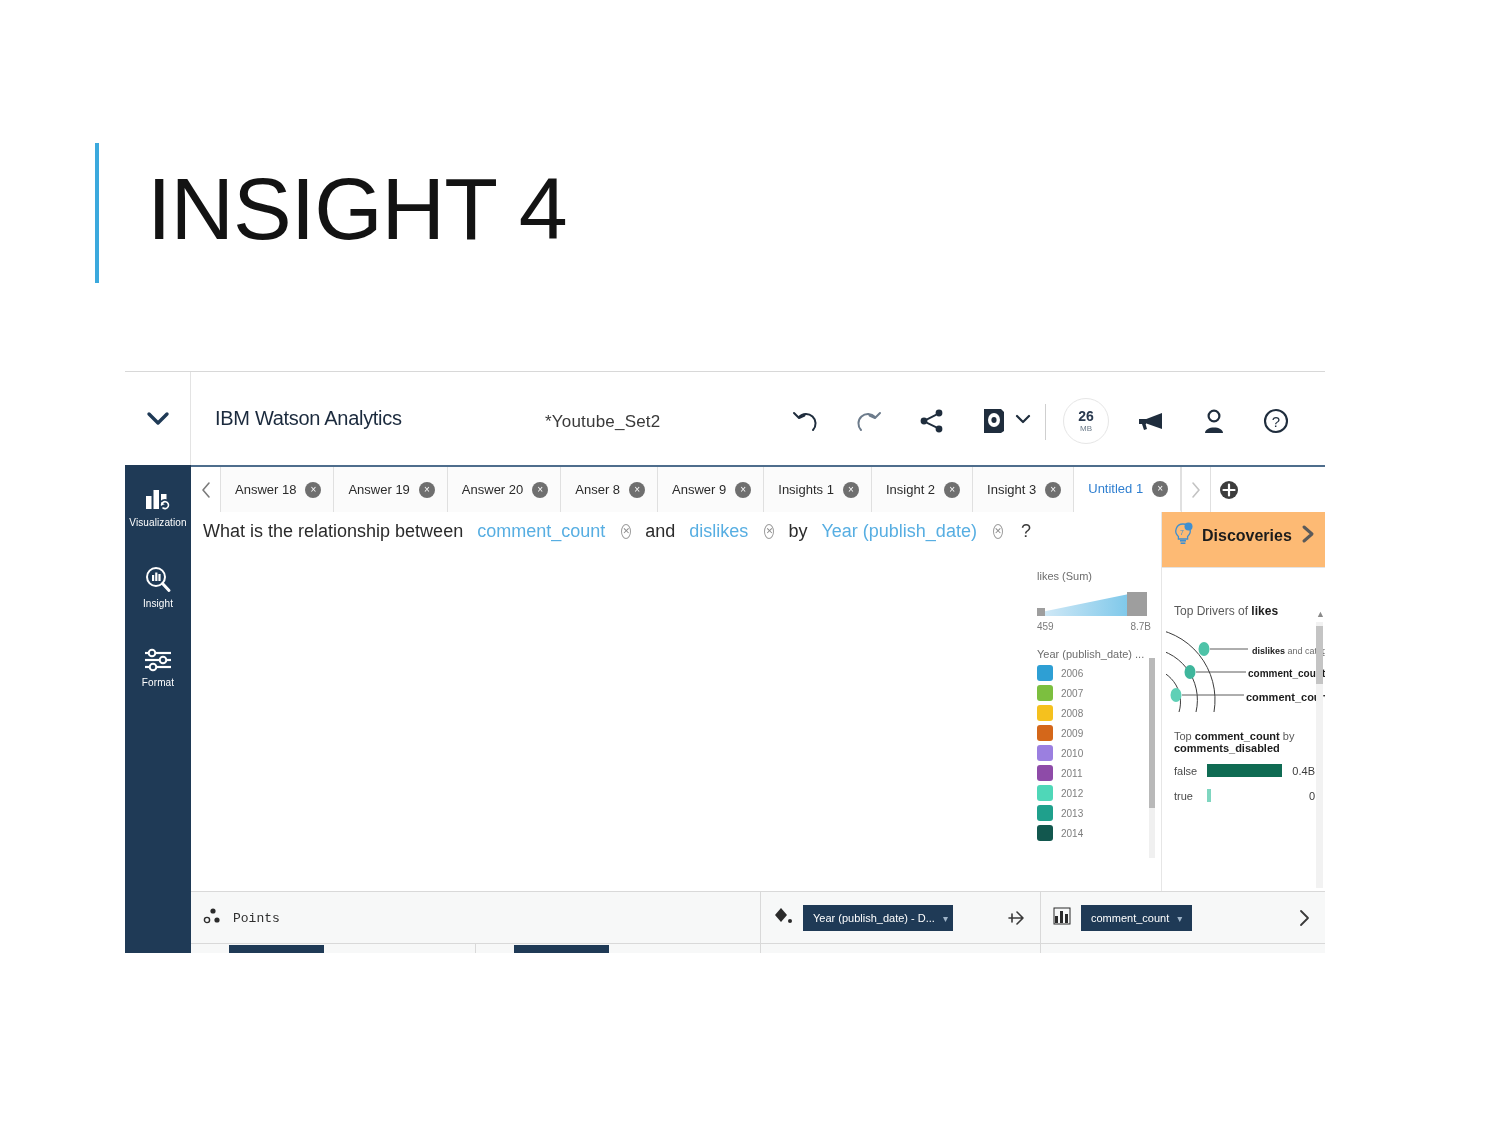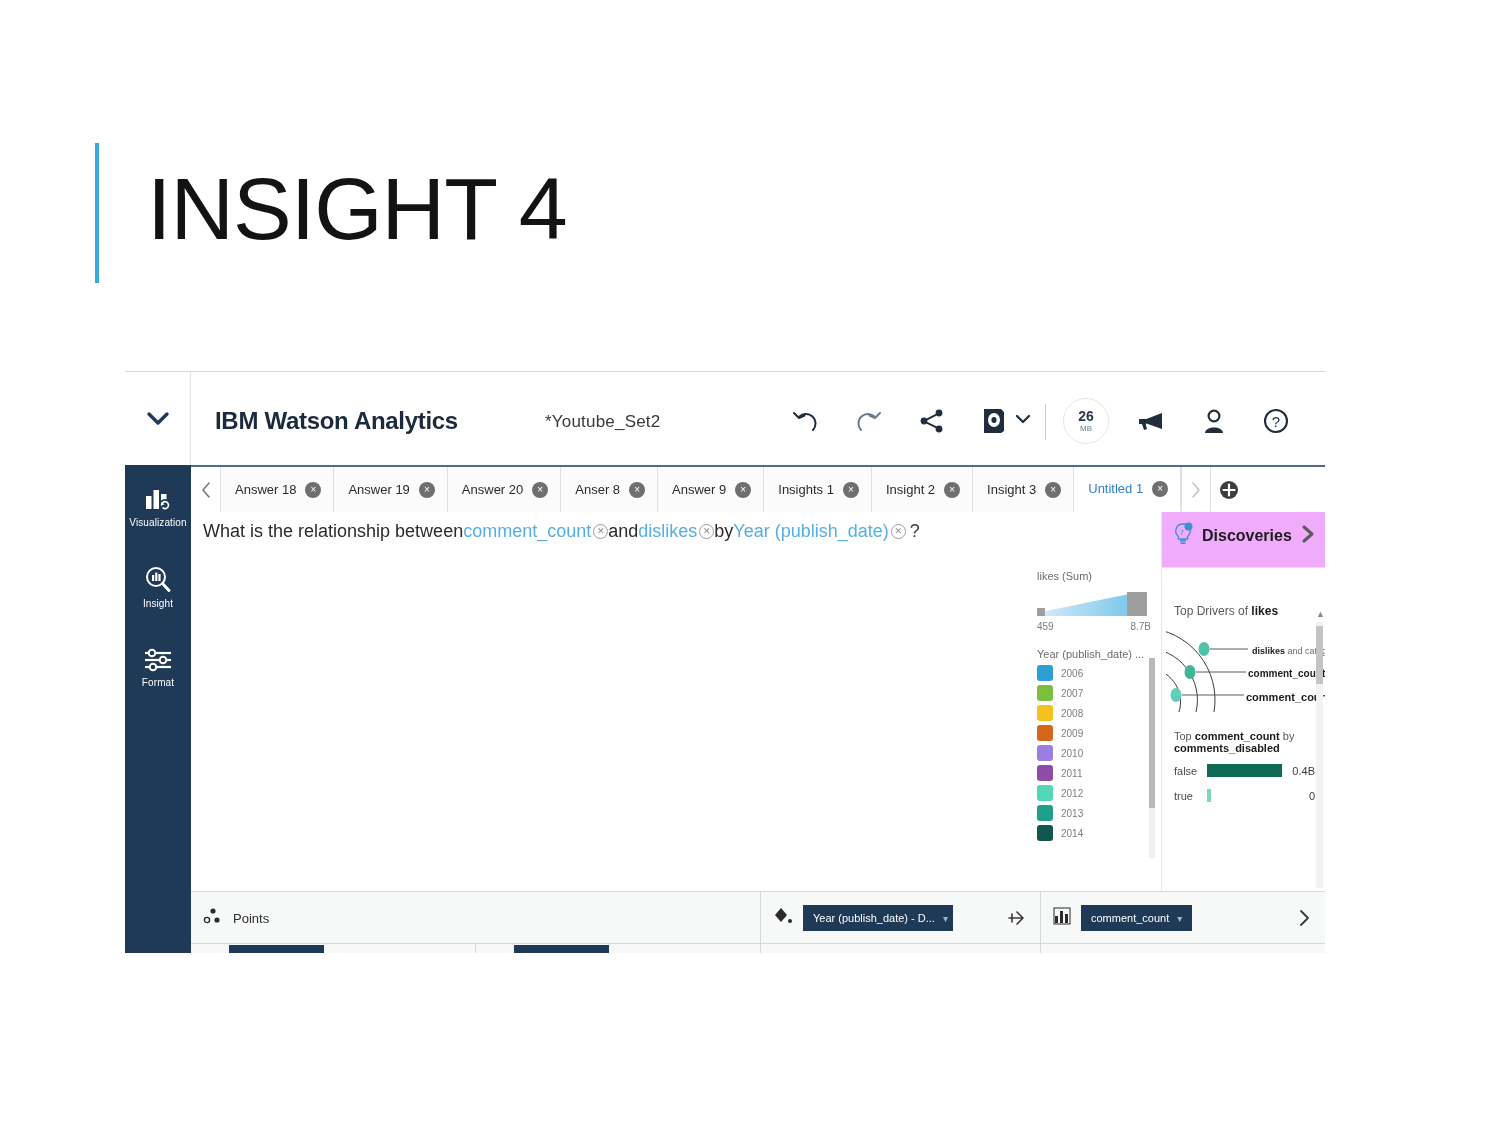--- a/index.html
+++ b/index.html
@@ -31,21 +31,21 @@
   
   #app-header { position: absolute; left: 0; top: 0; width: 1200px; height: 93px; background: #fff; }
   #header-chevron-cell {
     position: absolute; left: 0; top: 0; width: 66px; height: 93px;
     display: flex; align-items: center; justify-content: center;
     border-right: 1px solid #e3e3e3;
   }
   #header-chevron-cell svg { display:block; }
   #brand {
     position: absolute; left: 90px; top: 35px;
-    font-size: 24px; font-weight: 700; color: #1b2a3d; letter-spacing: -0.3px;
+    font-size: 20px; font-weight: 400; color: #1b2a3d; letter-spacing: -0.3px;
   }
   #dataset-name {
     position: absolute; left: 420px; top: 40px;
     font-size: 17px; color: #3a3a3a; letter-spacing: 0.2px;
   }
   .hdr-icon {
     position: absolute; top: 28px; width: 42px; height: 42px;
     display: flex; align-items: center; justify-content: center;
   }
   #hdr-undo  { left: 660px; }
@@ -99,21 +99,21 @@
   .tab.active { background: #ffffff; color: #2f7fd0; border-bottom: 2px solid #ffffff; }
   .tab-close {
     width: 16px; height: 16px; border-radius: 50%; background: #6f6f6f;
     color: #ffffff; font-size: 10px; line-height: 16px; text-align: center;
     font-family: "Liberation Sans", sans-serif; flex: none;
   }
 
   
   #question-bar {
     position: absolute; left: 66px; top: 140px; width: 840px; height: 38px;
-    display: flex; align-items: center; gap: 0; padding-left: 12px;
+    display: flex; align-items: center; gap: 14px; padding-left: 12px;
     font-size: 18px; color: #2b2b2b; white-space: nowrap;
   }
   .q-field { color: #57aee2; }
   .q-x {
     display: inline-block; width: 15px; height: 15px; border-radius: 50%;
     border: 1px solid #9d9d9d; color: #8a8a8a; font-size: 9px; line-height: 13px;
     text-align: center; margin-left: 2px;
   }
   #q-help { color: #3a3a3a; font-size: 18px; margin-left: 4px; }
 
@@ -167,21 +167,21 @@
     position: absolute; right: 6px; top: 108px; width: 6px; height: 200px; background: #f0f0f0;
   }
   #legend-scroll .thumb { width: 6px; height: 150px; background: #b9b9b9; }
 
   
   #discoveries {
     position: absolute; left: 1036px; top: 140px; width: 164px; height: 379px;
     background: #ffffff; border-left: 1px solid #e6e6e6;
   }
   #disc-header {
-    height: 56px; background: #f0abfc; display: flex; align-items: center;
+    height: 56px; background: #fdba74; display: flex; align-items: center;
     padding: 0 10px 7px 10px; gap: 8px; border-bottom: 1px solid #e3e3e3;
   }
   #disc-title { font-size: 16px; font-weight: 700; color: #1c1c1c; flex: 1; }
   #disc-body { position: relative; height: 323px; background: #ffffff; padding: 12px 10px 0 12px; overflow: hidden; margin-top: 24px; }
   #disc-drivers-title { font-size: 12px; color: #5a5a5a; margin-bottom: 6px; }
   #disc-drivers-title b { color: #1c1c1c; }
   #driver-graphic { position: relative; height: 92px; }
   .driver-label {
     position: absolute; font-size: 9px; color: #6b6b6b; white-space: nowrap;
   }
@@ -204,21 +204,21 @@
 
   
   #slotbar {
     position: absolute; left: 66px; top: 519px; width: 1134px; height: 52px;
     background: #f7f8f8; border-top: 1px solid #d9d9d9; display: flex;
   }
   .slot {
     display: flex; align-items: center; gap: 10px; padding: 0 12px;
     border-right: 1px solid #d9d9d9; height: 52px;
   }
-  #slot-points { width: 570px; }
+  #slot-points { width: 570px; font-family: Liberation Mono, monospace; }
   #slot-color  { width: 280px; }
   #slot-size   { width: 284px; border-right: none; }
   .slot-label { font-size: 13px; color: #2f2f2f; }
   .pill {
     background: #1f3a56; color: #ffffff; font-size: 11px;
     padding: 7px 10px; display: flex; align-items: center; gap: 8px;
     max-width: 150px; white-space: nowrap; overflow: hidden;
   }
   .pill .caret { color: #9fb4c8; font-size: 10px; }
   .slot-act { margin-left: auto; color: #4a4a4a; display: flex; align-items: center; }

